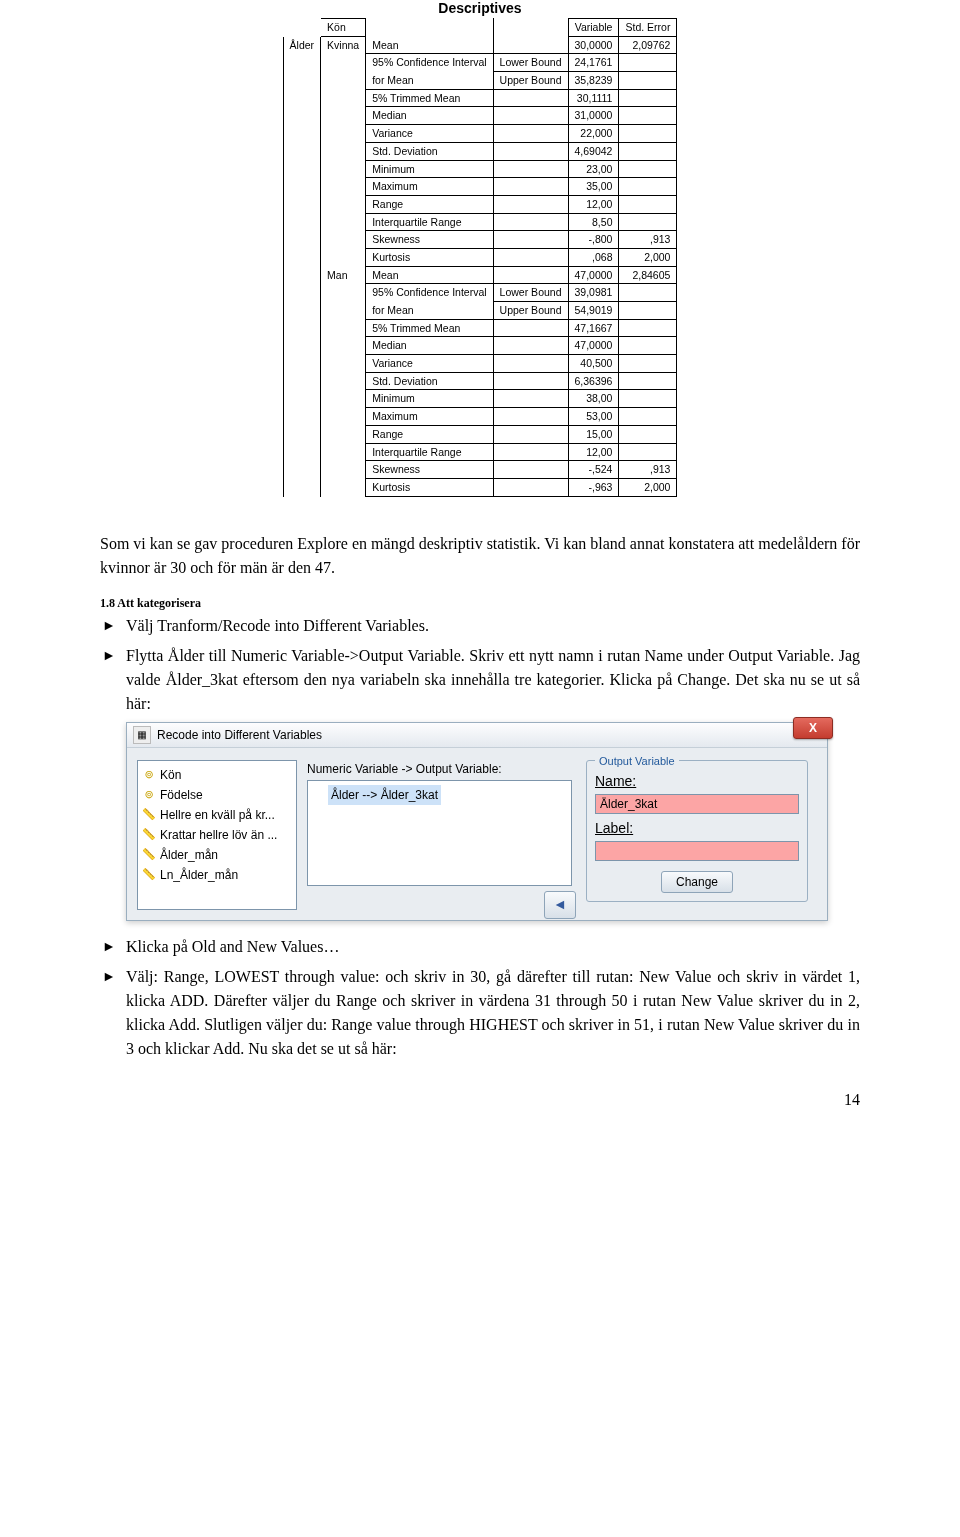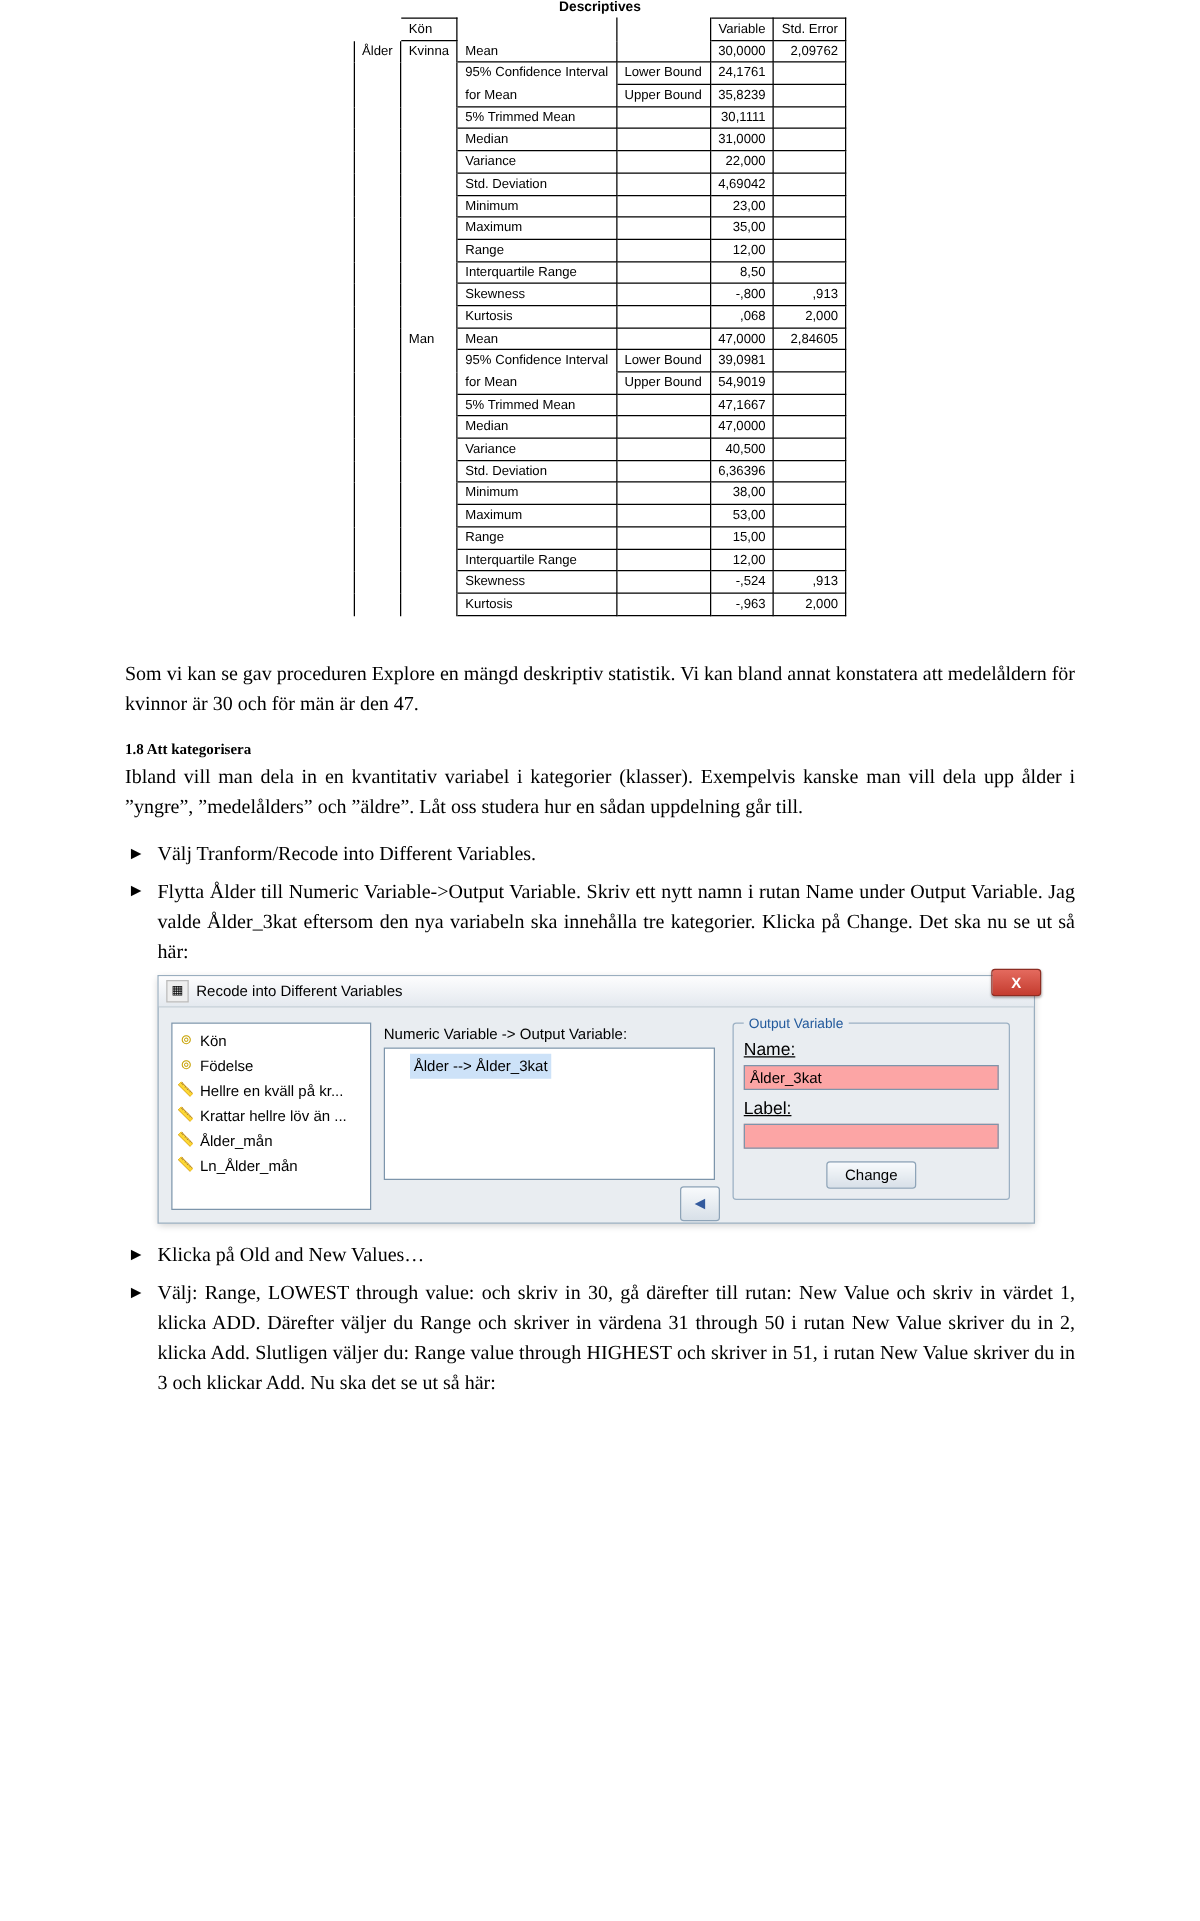--- a/index.html
+++ b/index.html
@@ -17,21 +17,21 @@
   }
   
   .desc-wrap {
     display: flex;
     justify-content: center;
     margin-bottom: 35px;
   }
   .desc-title {
     text-align: center;
     font-family: Arial, Helvetica, sans-serif;
-    font-size: 11px;
+    font-size: 14px;
     font-weight: bold;
     margin-bottom: 2px;
   }
   table.desc {
     border-collapse: collapse;
     font-family: Arial, Helvetica, sans-serif;
     font-size: 10.5px;
     line-height: 1.4;
   }
   table.desc td, table.desc th {
@@ -467,21 +467,20 @@
             </tr>
           </tbody>
         </table>
     </div>
   </div>
 
   <div class="body-text">
     <p>Som vi kan se gav proceduren Explore en mängd deskriptiv statistik. Vi kan bland annat konstatera att medelåldern för kvinnor är 30 och för män är den 47.</p>
 
     <h2 class="sec">1.8 Att kategorisera</h2>
-    <p>Ibland vill man dela in en kvantitativ variabel i kategorier (klasser). Exempelvis kanske man vill dela upp ålder i ”yngre”, ”medelålders” och ”äldre”. Låt oss studera hur en sådan uppdelning går till.</p>
 
     <ul class="arrow" id="bulletsA">
         <li>Välj Tranform/Recode into Different Variables.</li>
         <li>Flytta Ålder till Numeric Variable-&gt;Output Variable. Skriv ett nytt namn i rutan Name under Output Variable. Jag valde Ålder_3kat eftersom den nya variabeln ska innehålla tre kategorier. Klicka på Change. Det ska nu se ut så här:</li>
       </ul>
 
     <div class="spss-dlg">
       <div class="spss-titlebar">
         <span class="ticon">▦</span>
         <span>Recode into Different Variables</span>
@@ -538,13 +537,14 @@
         </div>
       </div>
     </div>
 
     <ul class="arrow" id="bulletsB">
         <li>Klicka på Old and New Values…</li>
         <li>Välj: Range, LOWEST through value: och skriv in 30, gå därefter till rutan: New Value och skriv in värdet 1, klicka ADD. Därefter väljer du Range och skriver in värdena 31 through 50 i rutan New Value skriver du in 2, klicka Add. Slutligen väljer du: Range value through HIGHEST och skriver in 51, i rutan New Value skriver du in 3 och klickar Add. Nu ska det se ut så här:</li>
       </ul>
   </div>
 
+  <div class="pagenum">14</div>
 </div>
 
 </body></html>

